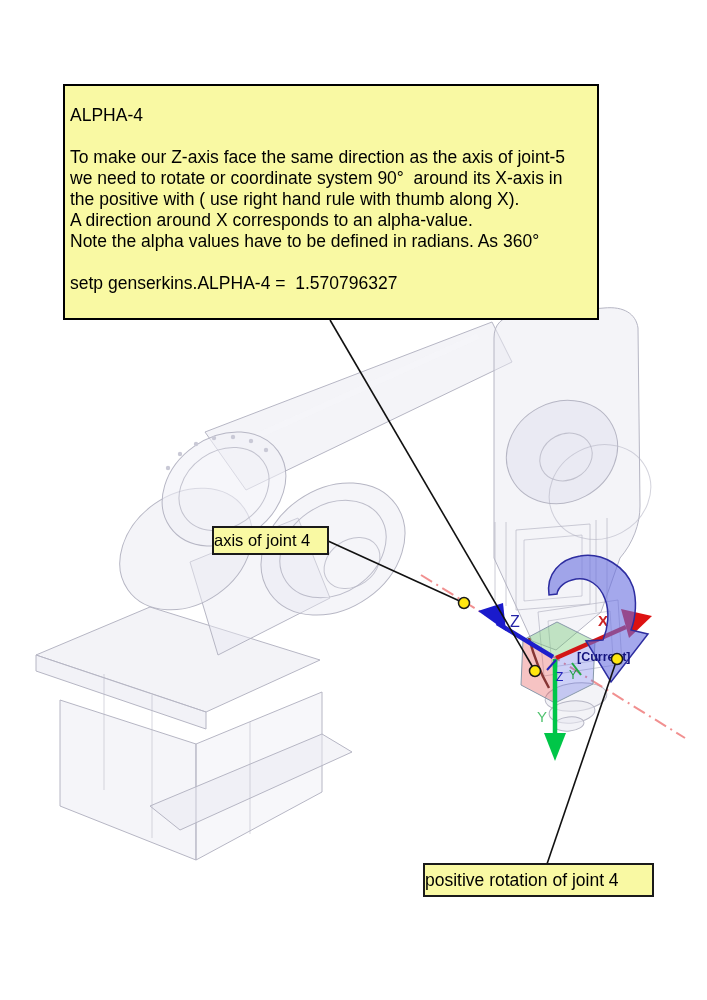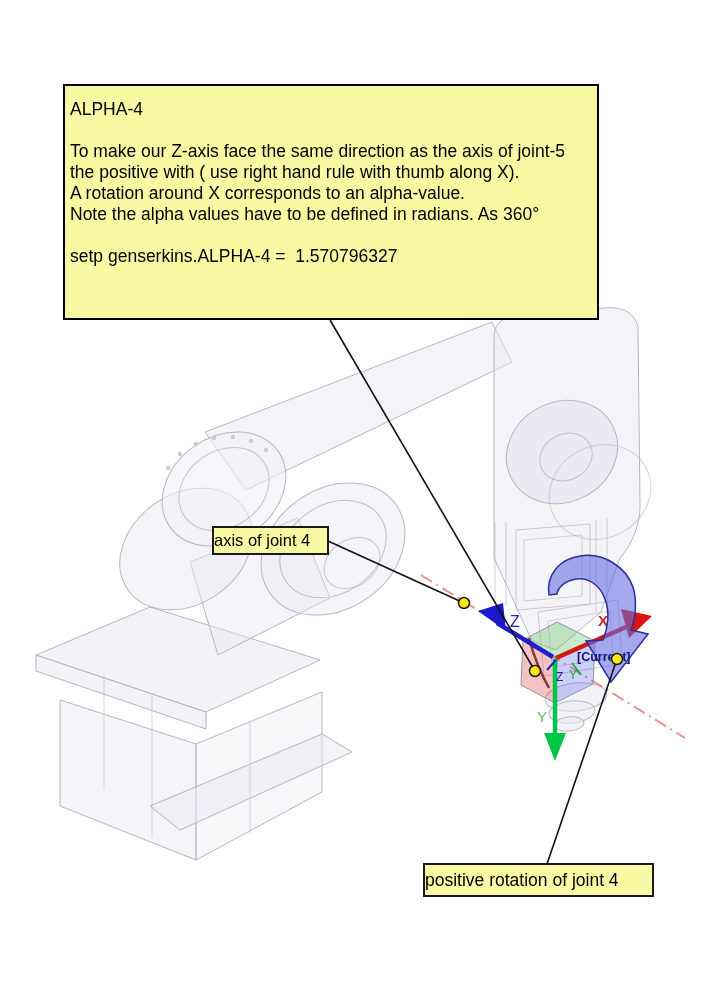--- a/index.html
+++ b/index.html
@@ -1,20 +1,20 @@
 <!DOCTYPE html>
 <html><head>
 <meta charset="utf-8">
 <style>
   html,body{margin:0;padding:0;background:#fff;}
   .stage{position:relative;width:707px;height:1000px;background:#ffffff;overflow:hidden;
          font-family:"Liberation Sans","DejaVu Sans",sans-serif;}
   .scene{position:absolute;left:0;top:0;}
   .notebox{position:absolute;left:63px;top:84px;width:536px;height:236px;box-sizing:border-box;
-           background:#f9f9a3;border:2px solid #000;padding:13px 5px;color:#000;}
+           background:#f9f9a3;border:2px solid #000;padding:19px 5px;color:#000;}
   .notebox .ln{font-size:17.5px;line-height:21px;min-height:21px;white-space:pre;}
   .callout{position:absolute;box-sizing:border-box;background:#f9f9a3;border:2px solid #1a1a1a;
            color:#000;text-align:left;white-space:nowrap;}
   .callout.axis{left:212px;top:526px;width:117px;height:29px;font-size:16.5px;line-height:25px;}
   .callout.rot{left:423px;top:863px;width:231px;height:34px;font-size:17.5px;line-height:30px;}
   svg text{font-family:"Liberation Sans","DejaVu Sans",sans-serif;}
 </style>
 </head>
 <body>
 
@@ -124,22 +124,23 @@
       <circle cx="464" cy="603" r="5.5"></circle>
       <circle cx="535" cy="671" r="5.5"></circle>
       <circle cx="617" cy="659" r="5.5"></circle>
     </g>
   </svg>
 
   <div class="notebox">
     <div class="ln">ALPHA-4</div>
     <div class="ln"></div>
     <div class="ln">To make our Z-axis face the same direction as the axis of joint-5</div>
+    <div class="ln">we need to rotate or coordinate system 90°  around its X-axis in</div>
     <div class="ln">the positive with ( use right hand rule with thumb along X).</div>
-    <div class="ln">A rotation around X corresponds to an alpha-value.</div>
+    <div class="ln">A direction around X corresponds to an alpha-value.</div>
     <div class="ln">Note the alpha values have to be defined in radians. As 360°</div>
     <div class="ln"></div>
     <div class="ln">setp genserkins.ALPHA-4 =  1.570796327</div>
   </div>
 
   <div class="callout axis">axis of joint 4</div>
   <div class="callout rot">positive rotation of joint 4</div>
 
 </div>
 

